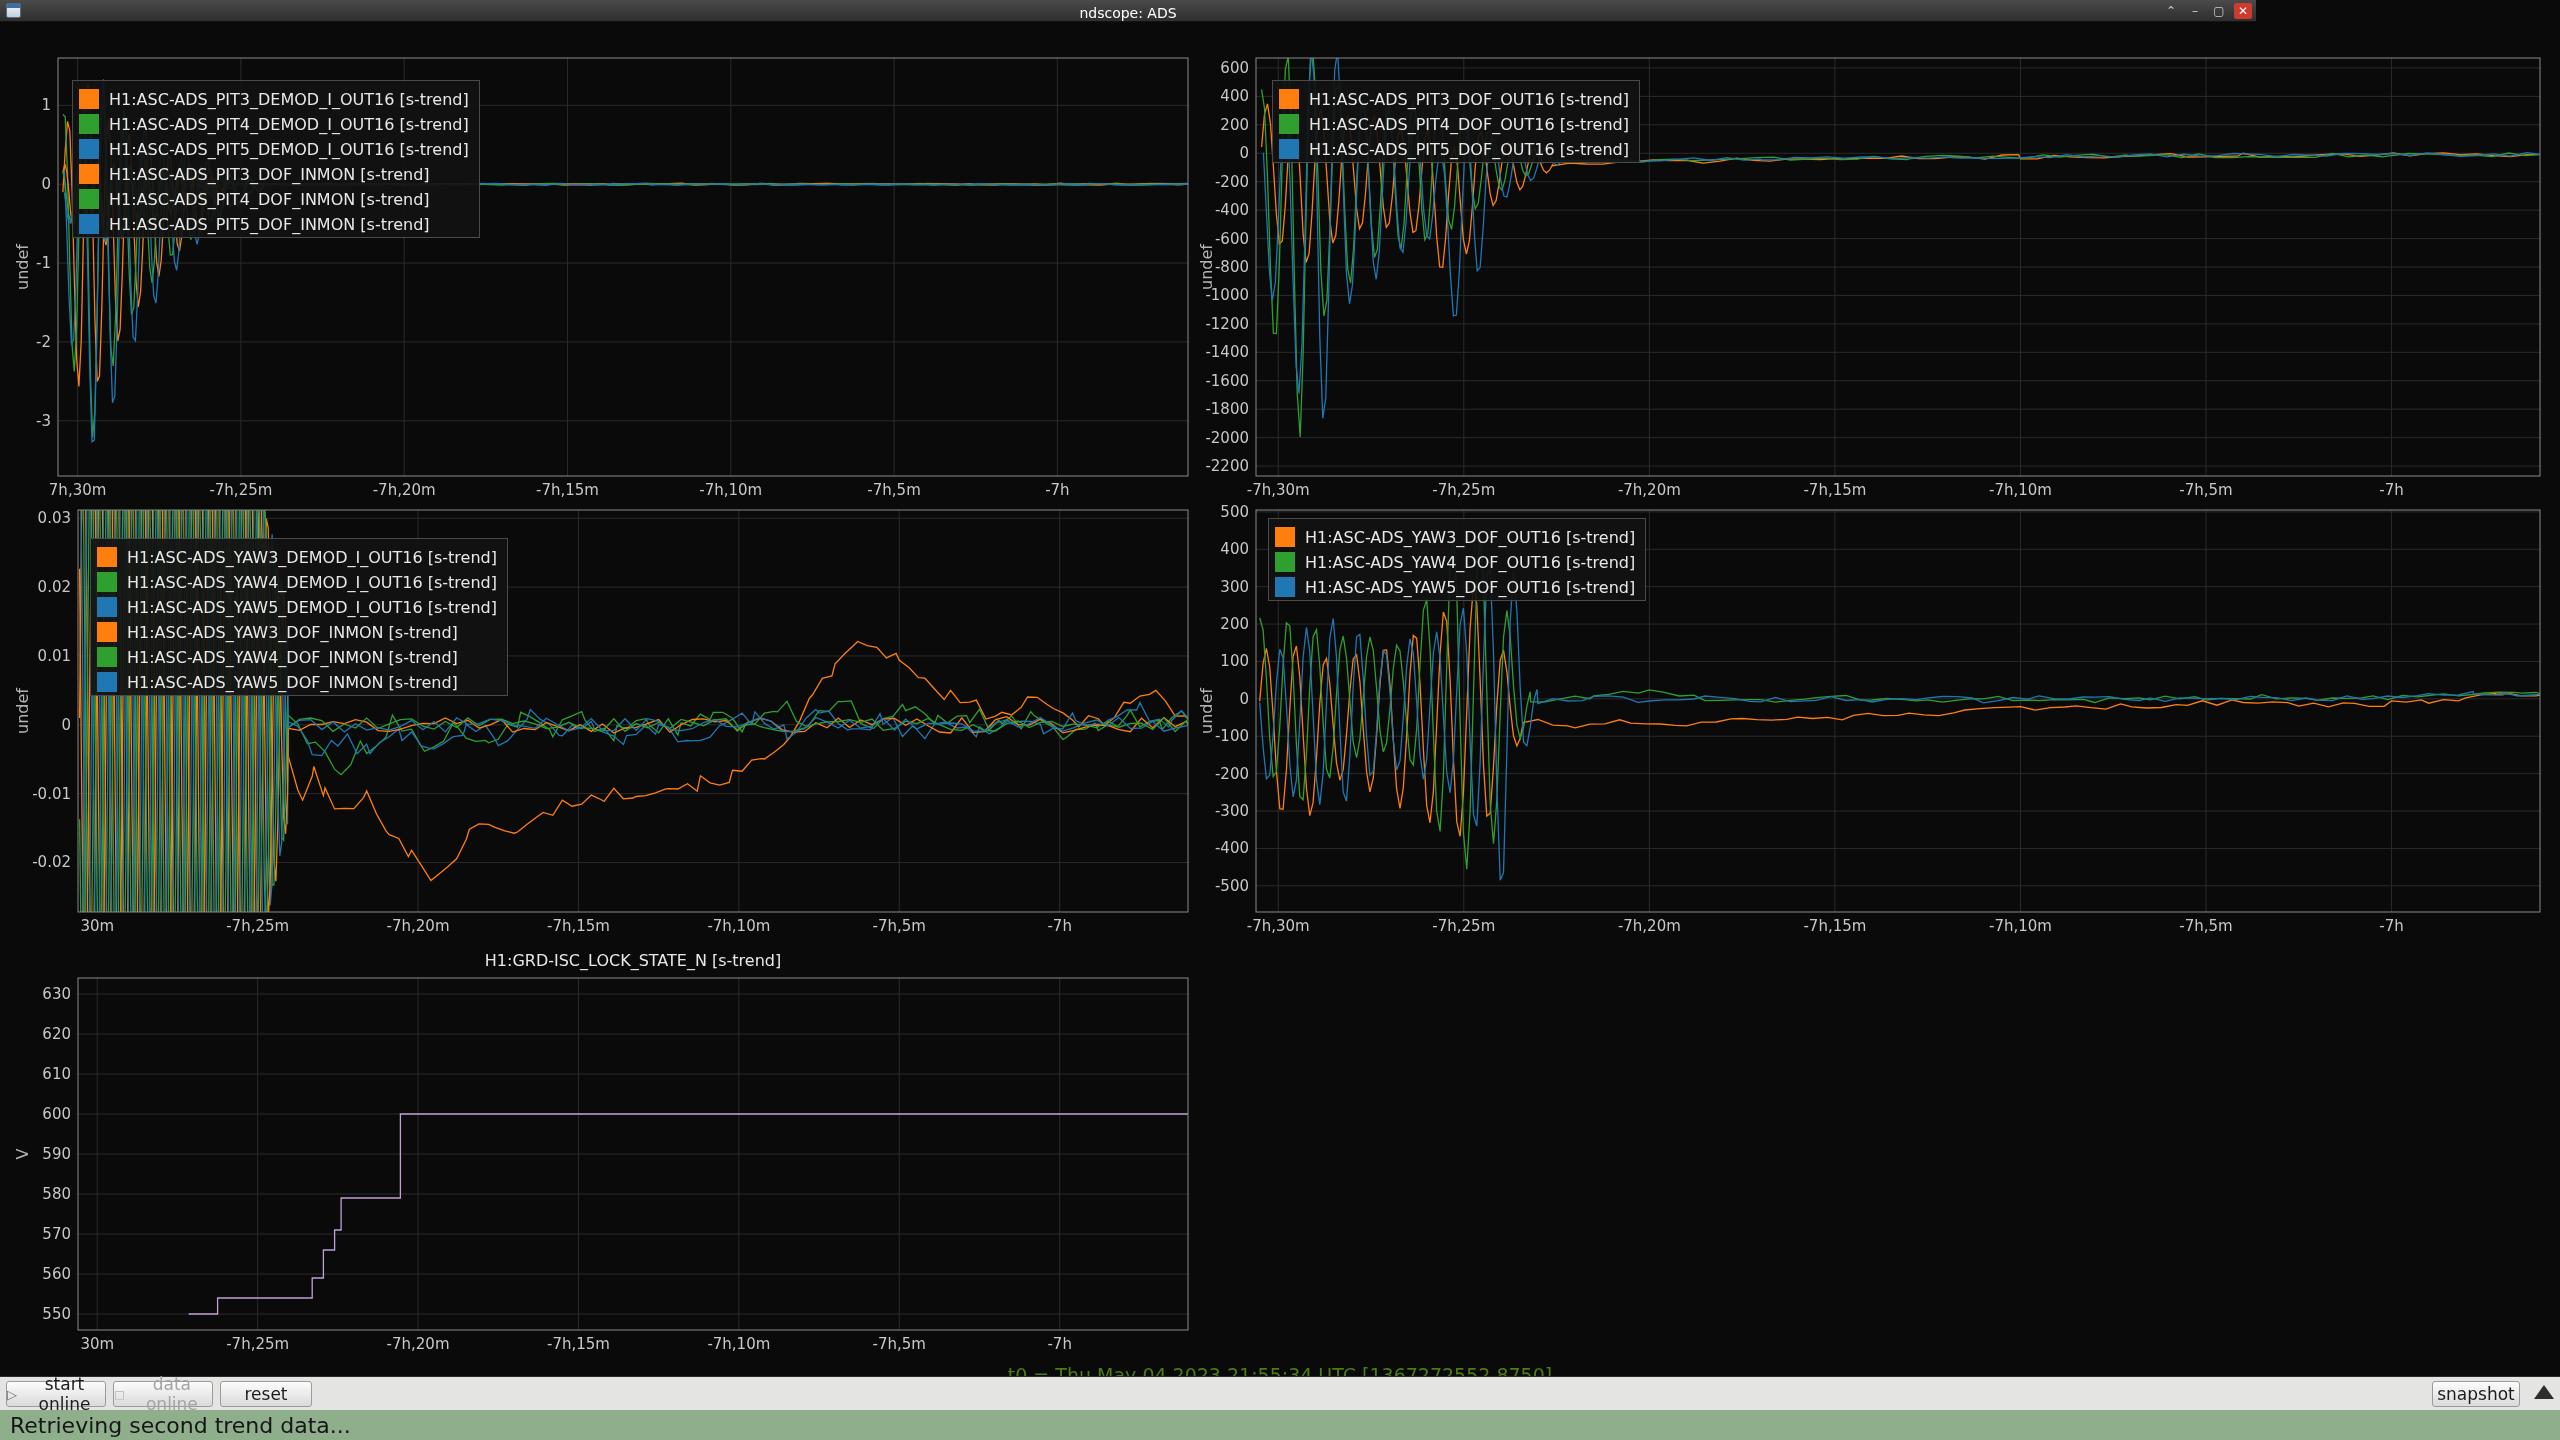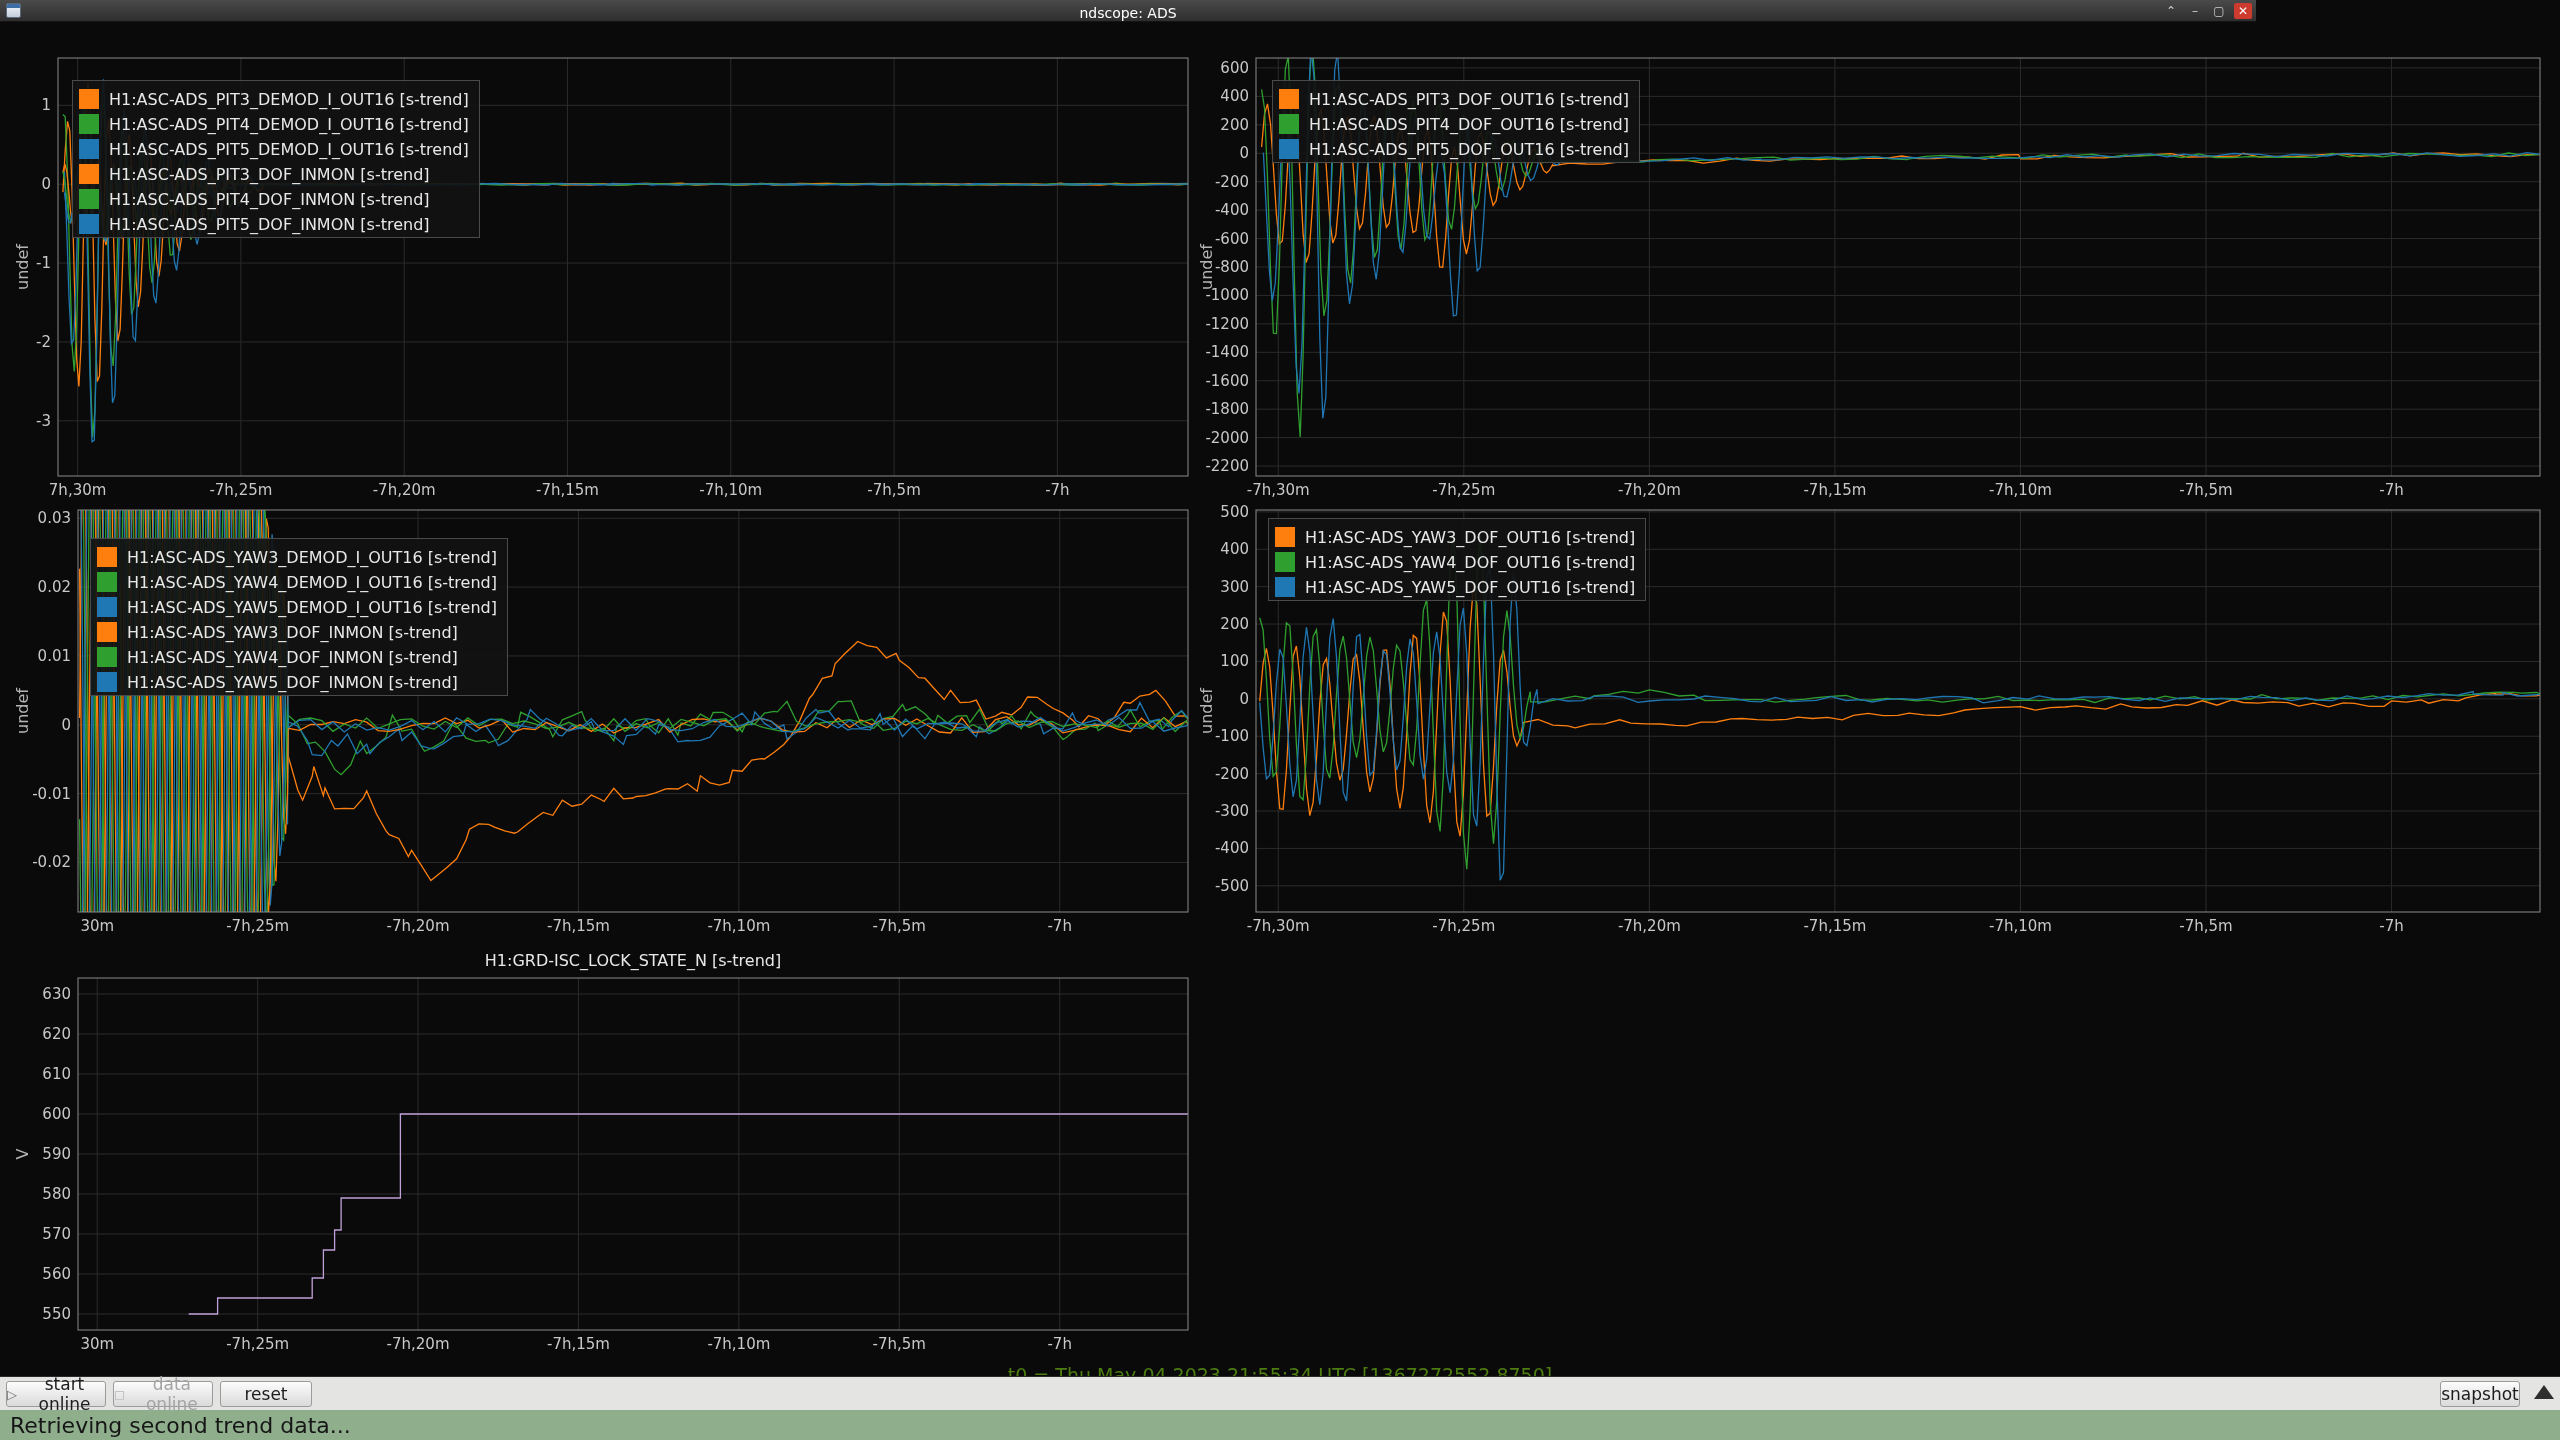--- a/index.html
+++ b/index.html
@@ -397,21 +397,21 @@
     <span class="micon">▷</span>
     <span>start online</span>
   </button>
   <button class="btn disabled" style="left:113px;width:100px;">
     <span class="micon">◻</span>
     <span>data online</span>
   </button>
   <button class="btn" style="left:220px;width:92px;">
     <span>reset</span>
   </button>
-  <button class="btn" style="right:40px;width:80px;">
+  <button class="btn" style="right:40px;width:88px;">
     <span>snapshot</span>
   </button>
   <div class="expand-toggle"></div>
 </div>
 
 <div class="statusbar">
   <span>Retrieving second trend data...</span>
 </div>
 
 </body></html>

